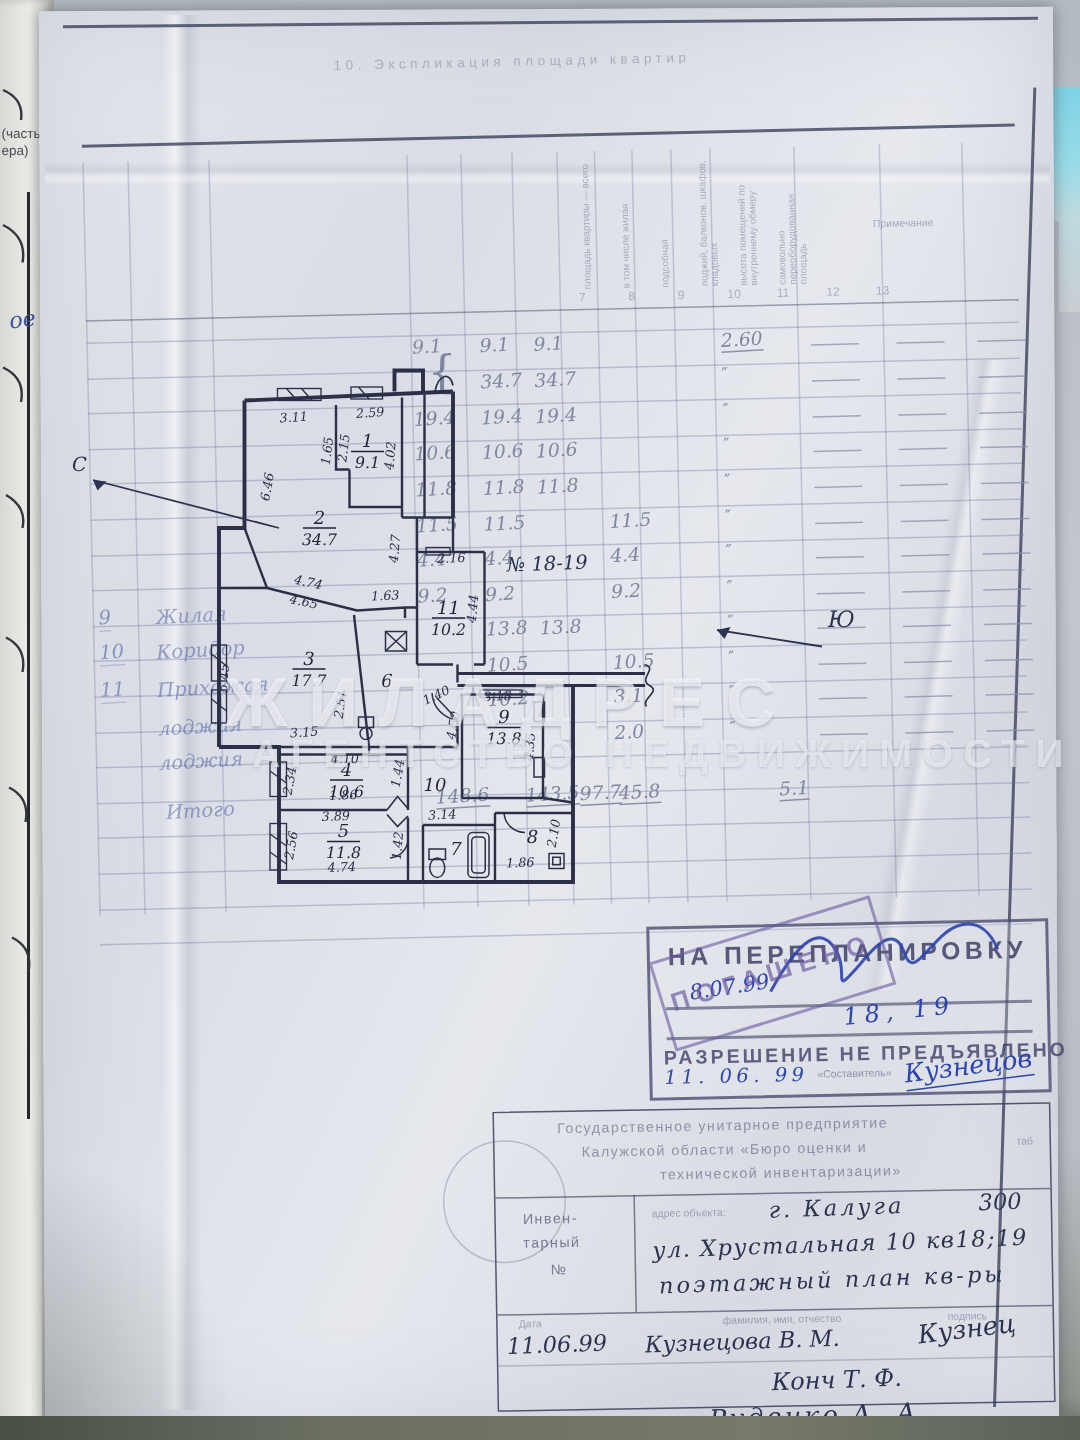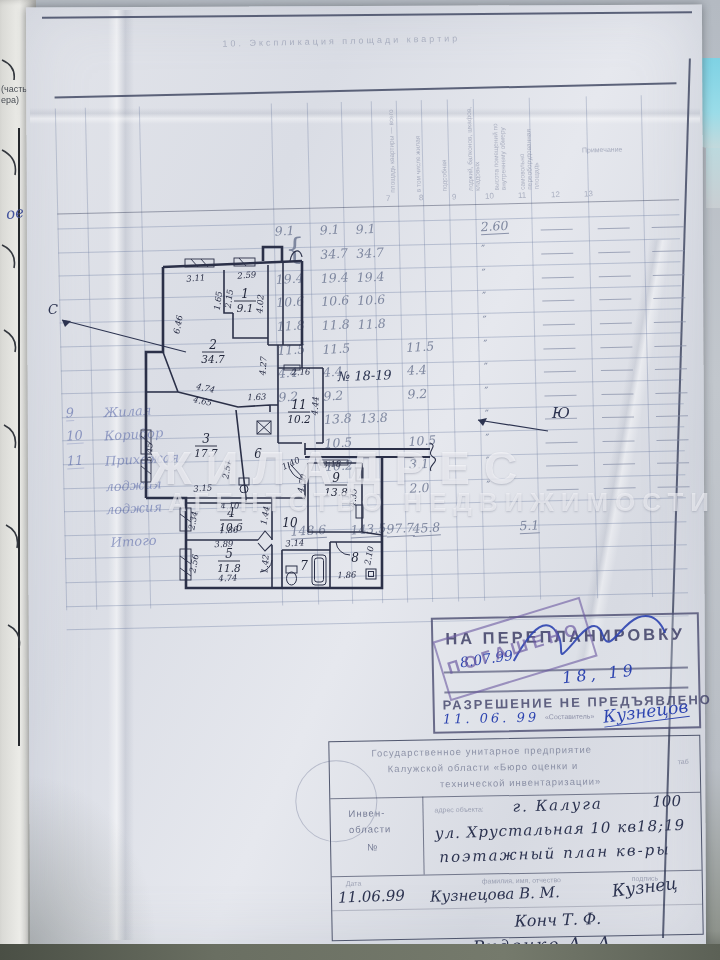--- a/index.html
+++ b/index.html
@@ -430,25 +430,25 @@
 
 <div id="title-block" class="abs">
   <div id="seal" class="abs"></div>
   <div class="tb-faint" style="left:42px;top:6px;">Государственное унитарное предприятие</div>
   <div class="tb-faint" style="left:58px;top:22px;">Калужской области «Бюро оценки и</div>
   <div class="tb-faint" style="left:110px;top:38px;">технической инвентаризации»</div>
   <div class="tb-faint2" style="left:348px;top:22px;">таб</div>
   <div class="cellline" style="left:0;top:56px;width:370px;height:1.2px;"></div>
   <div class="cellline" style="left:92px;top:56px;width:1.2px;height:78px;"></div>
   <div class="tb-faint" style="left:18px;top:66px;opacity:.65;">Инвен-</div>
-  <div class="tb-faint" style="left:18px;top:82px;opacity:.65;">области</div>
+  <div class="tb-faint" style="left:18px;top:82px;opacity:.65;">тарный</div>
   <div class="tb-faint" style="left:36px;top:100px;opacity:.65;">№</div>
   <div class="tb-faint2" style="left:104px;top:66px;">адрес объекта:</div>
   <div class="tb-hand" style="left:182px;top:58px;letter-spacing:2px;">г. Калуга</div>
-  <div class="tb-hand" style="left:322px;top:56px;">100</div>
+  <div class="tb-hand" style="left:322px;top:56px;">300</div>
   <div class="tb-hand" style="left:104px;top:82px;letter-spacing:1px;">ул. Хрустальная 10 кв18;19</div>
   <div class="tb-hand" style="left:108px;top:106px;letter-spacing:2px;">поэтажный план кв-ры</div>
   <div class="cellline" style="left:0;top:134px;width:370px;height:1.2px;"></div>
   <div class="tb-faint2" style="left:14px;top:138px;">Дата</div>
   <div class="tb-faint2" style="left:150px;top:138px;">фамилия, имя, отчество</div>
   <div class="tb-faint2" style="left:300px;top:138px;">подпись</div>
   <div class="tb-hand" style="left:6px;top:146px;">11.06.99</div>
   <div class="tb-hand" style="left:98px;top:146px;">Кузнецова В. М.</div>
   <div class="tb-hand" style="left:280px;top:140px;font-size:17px;transform:rotate(-6deg);">Кузнец</div>
   <div class="tb-hand" style="left:182px;top:172px;font-size:16px;">Конч Т. Ф.</div>

